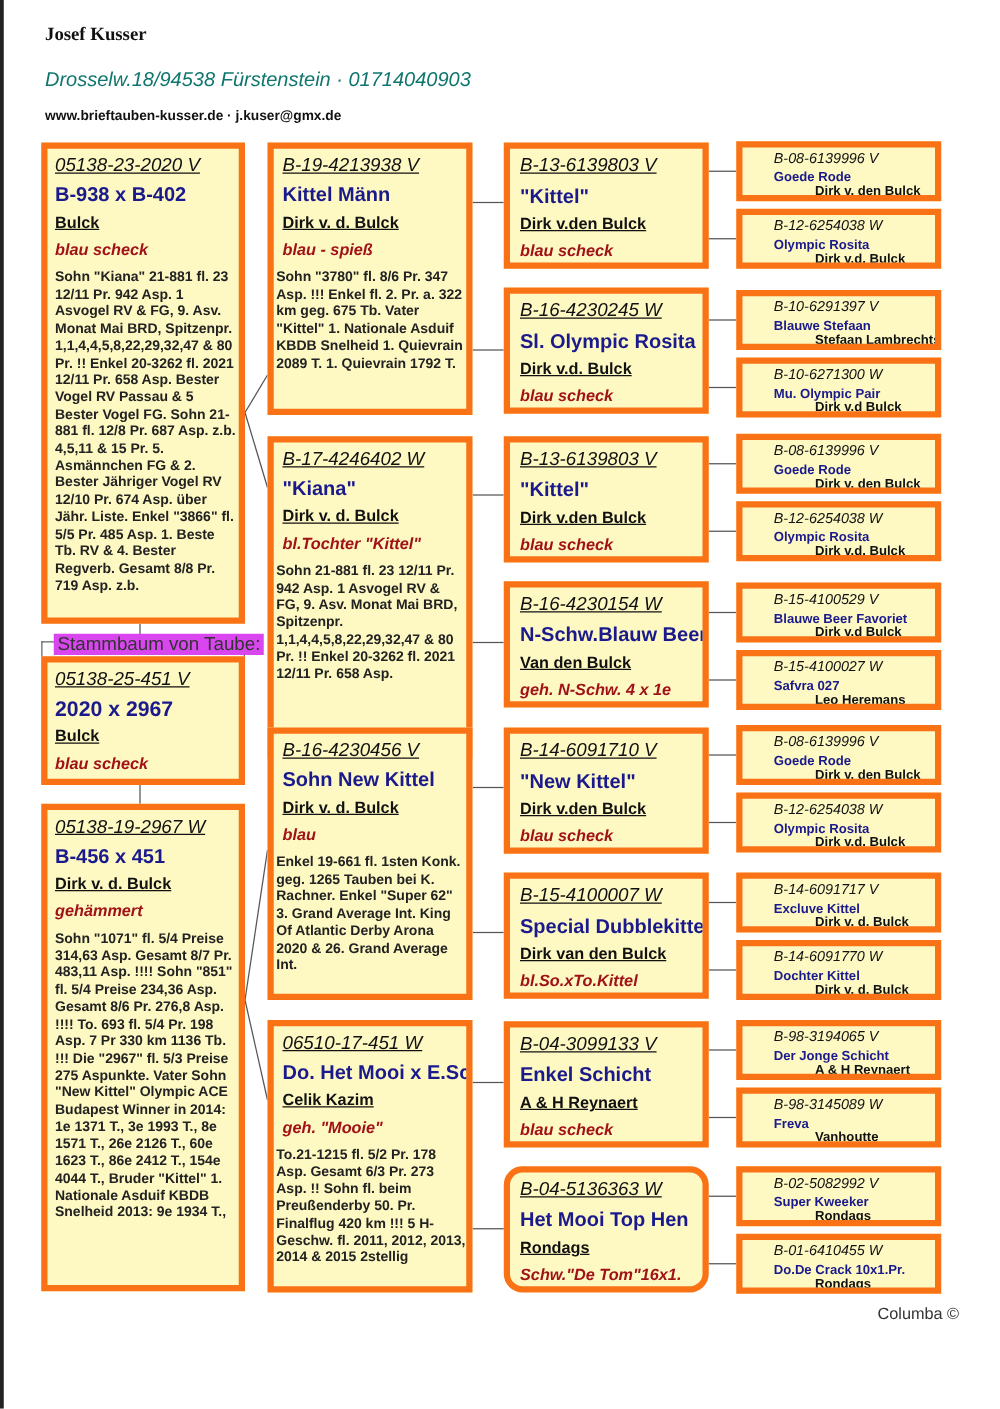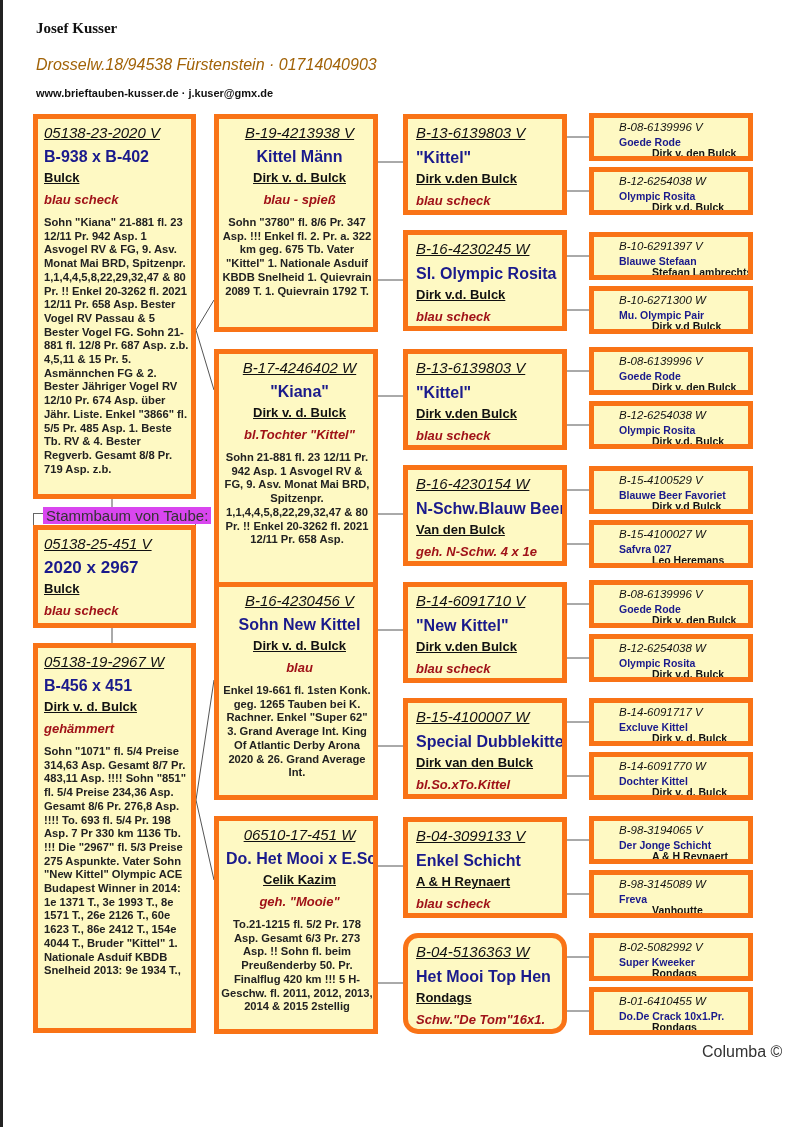--- a/index.html
+++ b/index.html
@@ -1,39 +1,39 @@
 <!DOCTYPE html>
 <html><head>
 <meta charset="utf-8">
 <style>
   html, body { margin:0; padding:0; }
   body { width:800px; height:1127px; background:#ffffff; position:relative; overflow:hidden;
          font-family:"Liberation Sans", sans-serif; color:#111; }
   .leftbar { position:absolute; left:0; top:0; width:3px; height:1127px; background:#222; }
   .h-name { position:absolute; left:36px; top:20px; font-family:"Liberation Serif", serif; font-weight:bold; font-size:15px; }
-  .h-addr { position:absolute; left:36px; top:56px; font-style:italic; font-size:16px; color:#a16207; }
+  .h-addr { position:absolute; left:36px; top:56px; font-style:italic; font-size:16px; color:#0f766e; }
   .h-web { position:absolute; left:36px; top:87px; font-weight:bold; font-size:11px; }
   .box { position:absolute; background:#fef9c3; border:5px solid #f97316; box-sizing:border-box; overflow:hidden; }
   .ring { font-style:italic; text-decoration:underline; font-size:15px; line-height:18px; white-space:nowrap; }
   .pname { color:#1a1a8c; font-weight:bold; font-size:16px; line-height:20px; white-space:nowrap; margin-top:5px; }
   .breeder { font-weight:bold; text-decoration:underline; font-size:13px; line-height:16px; margin-top:3px; white-space:nowrap; }
   .color { color:#a01218; font-weight:bold; font-style:italic; font-size:13px; line-height:16px; margin-top:6px; white-space:nowrap; }
   .notes { font-weight:bold; font-size:11.2px; line-height:13.7px; margin-top:8px; color:#222; }
   .c1 { left:33px; width:163px; padding:5px 0 0 6px; }
-  .c2 { left:214px; width:164px; padding:5px 0 0 7px;text-align:center; }
+  .c2 { left:214px; width:164px; padding:5px 0 0 7px; }
   .c2 .notes { margin-left:-5px; }
   .c3 { left:403px; width:164px; height:101px; padding:5px 0 0 8px; }
   .c3 .pname { margin-top:6px; }
   .c4 { left:589px; width:164px; height:48px; padding:2px 0 0 25px; }
   .c4 .ring { font-size:11.5px; line-height:14px; text-decoration:none; }
   .c4 .pname { font-size:10.5px; line-height:12px; margin-top:2px; }
   .c4 .breeder { font-size:10.5px; line-height:11px; margin-top:0; text-decoration:none;margin-left:33px; }
   .legend { position:absolute; left:33px; top:513px; width:163px; height:114px; border:1px solid #666; box-sizing:border-box; border-bottom:none; }
   .legend-label { position:absolute; left:43px; top:507px; background:#d946ef; padding:0 3px; font-size:15px; color:#333; }
-  .footer { position:absolute; left:702px; top:1043px; font-size:16px; color:#333; }
+  .footer { position:absolute; left:702px; top:1043px; font-size:13px; color:#333; }
   svg.connect { position:absolute; left:0; top:0; pointer-events:none; }
 </style>
 </head>
 <body>
 
 <div class="leftbar"></div>
 
 <div class="h-name">Josef Kusser</div>
 <div class="h-addr">Drosselw.18/94538 Fürstenstein  ·  01714040903</div>
 <div class="h-web">www.brieftauben-kusser.de  ·  j.kuser@gmx.de</div>

